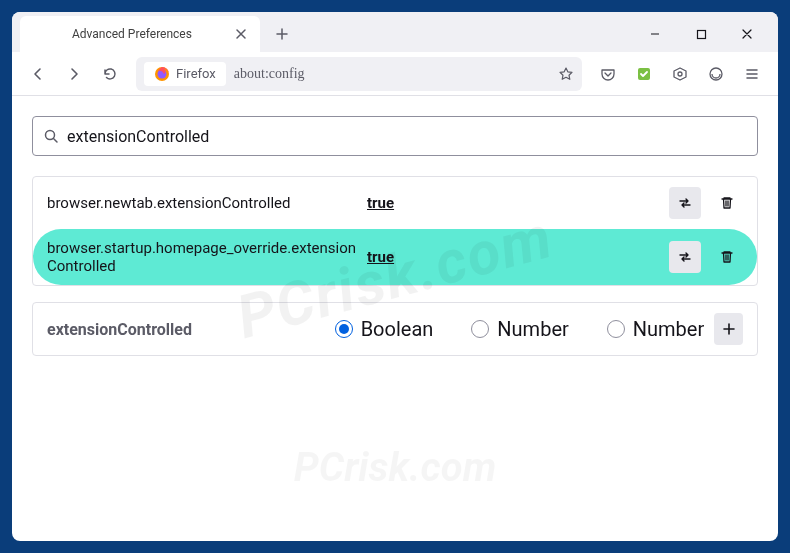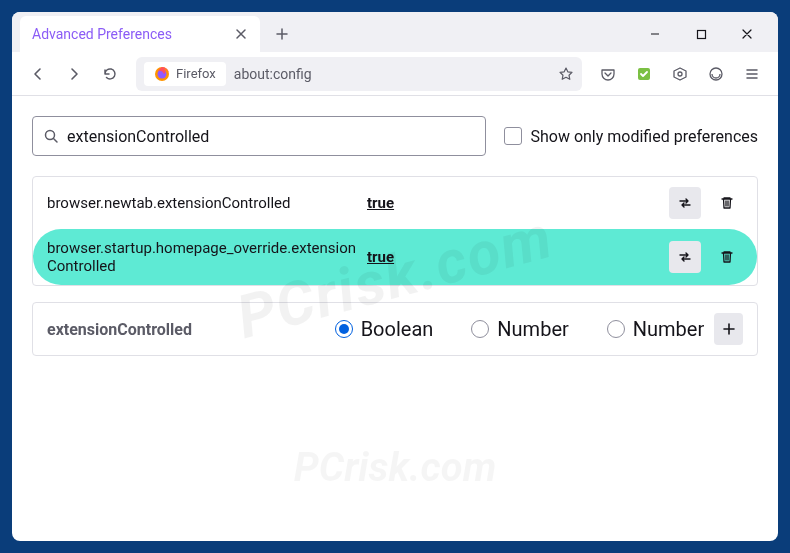--- a/index.html
+++ b/index.html
@@ -1,29 +1,29 @@
 <!DOCTYPE html>
 <html><head>
 <meta charset="utf-8">
 <style>
 * { margin: 0; padding: 0; box-sizing: border-box; font-family: -apple-system, BlinkMacSystemFont, "Segoe UI", Roboto, sans-serif; }
 body { background: #0a3d7a; padding: 12px; width: 790px; height: 553px; position: relative; }
 .window { background: #fff; border-radius: 8px; width: 766px; height: 529px; overflow: hidden; position: relative; }
 .tabbar { display: flex; align-items: center; height: 40px; background: #f0f0f4; padding: 4px 8px 0 8px; }
 .tab { display: flex; align-items: center; background: #fff; border-radius: 6px 6px 0 0; padding: 8px 12px; width: 240px; height: 36px; gap: 8px; }
-.tab-title { font-size: 14px; flex: 1; color: #8b5cf6; }
+.tab-title { font-size: 12px; flex: 1; color: #404040; margin-left: 40px; }
 .tab-close { width: 14px; height: 14px; display: flex; align-items: center; justify-content: center; cursor: pointer; color: #5b5b66; }
 .newtab { width: 28px; height: 28px; display: flex; align-items: center; justify-content: center; margin-left: 8px; color: #5b5b66; cursor: pointer; }
 .winctrl { margin-left: auto; display: flex; gap: 0; }
 .winctrl-btn { width: 46px; height: 32px; display: flex; align-items: center; justify-content: center; cursor: pointer; color: #15141a; }
 .toolbar { display: flex; align-items: center; height: 44px; padding: 16px 10px; gap: 4px; border-bottom: 1px solid #e0e0e6; }
 .tbtn { width: 32px; height: 32px; display: flex; align-items: center; justify-content: center; border-radius: 4px; cursor: pointer; color: #5b5b66; }
 .urlbar { flex: 1; height: 34px; display: flex; align-items: center; background: #f0f0f4; border-radius: 6px; margin: 0 6px; padding: 0 8px; gap: 8px; }
 .urlbar-identity { display: flex; align-items: center; gap: 6px; background: #fff; padding: 4px 10px; border-radius: 4px; font-size: 13px; color: #5b5b66; }
-.urlbar-text { font-size: 14px; color: #5b5b66; }
+.urlbar-text { font-size: 14px; color: #5b5b66; font-family: Liberation Serif, serif; }
 .urlbar-star { margin-left: auto; color: #5b5b66; }
 .content { padding: 20px; }
 .searchrow { display: flex; align-items: center; gap: 18px; margin-bottom: 20px; }
 .searchbox { flex: 1; display: flex; align-items: center; border: 1px solid #8f8f9d; border-radius: 4px; height: 40px; padding: 0 10px; gap: 8px; min-width:0; }
 .searchbox input { border: none; outline: none; font-size: 16px; flex: 1; color: #15141a; background: transparent; }
 .modcheck { display: flex; align-items: center; gap: 8px; font-size: 16px; color: #15141a; }
 .modcheck-box { width: 18px; height: 18px; border: 1px solid #8f8f9d; border-radius: 3px; }
 .preflist { border: 1px solid #e0e0e6; border-radius: 4px; }
 .prefrow { display: flex; align-items: center; padding: 10px 14px; gap: 10px; }
 .prefrow.alt { background: #5eead4; border-radius: 28px; }
@@ -145,24 +145,20 @@
 
   <div class="content">
     <div class="searchrow">
       <div class="searchbox">
         <svg width="16" height="16" viewBox="0 0 16 16">
             <circle cx="7" cy="7" r="4.5" stroke="#5b5b66" stroke-width="1.5" fill="none"></circle>
             <path d="M10.5 10.5 L14 14" stroke="#5b5b66" stroke-width="1.5" stroke-linecap="round"></path>
           </svg>
         <input type="text" value="extensionControlled" style="">
       </div>
-      <label class="modcheck">
-        <span class="modcheck-box"></span>
-        <span>Show only modified preferences</span>
-      </label>
     </div>
 
     <div class="preflist">
       <div class="prefrow">
         <div class="prefname">browser.newtab.extensionControlled</div>
         <div class="prefval">true</div>
         <div class="iconbtn">
           <svg width="16" height="16" viewBox="0 0 16 16">
               <path d="M3 6 H11 M11 6 L9 4 M11 6 L9 8 M13 10 H5 M5 10 L7 8 M5 10 L7 12" stroke="currentColor" stroke-width="1.4" fill="none" stroke-linecap="round" stroke-linejoin="round"></path>
             </svg>

